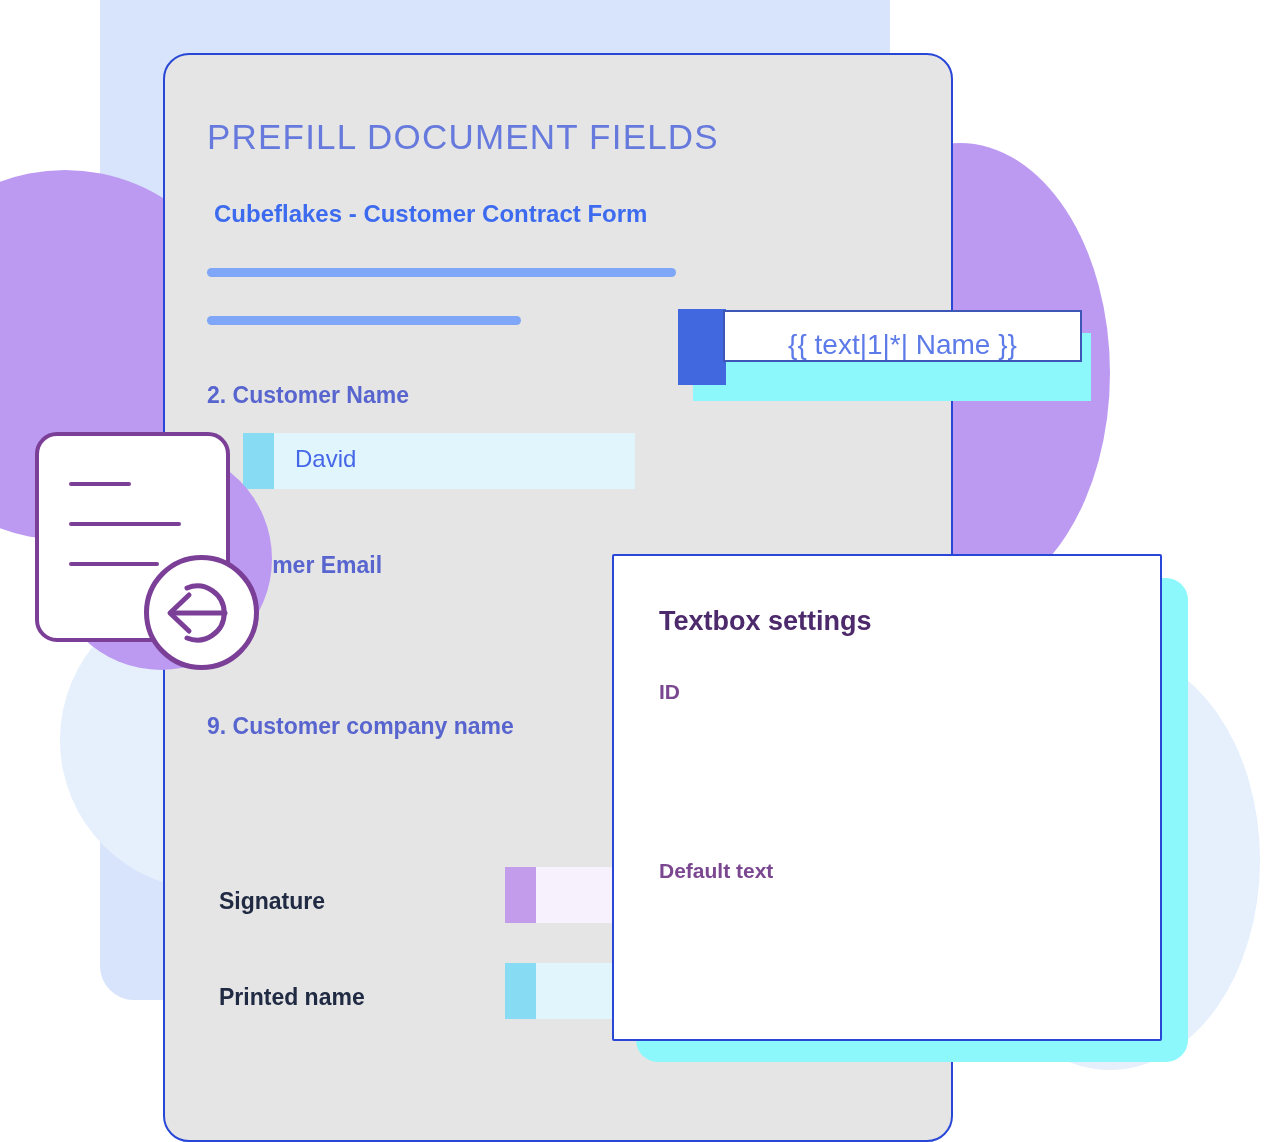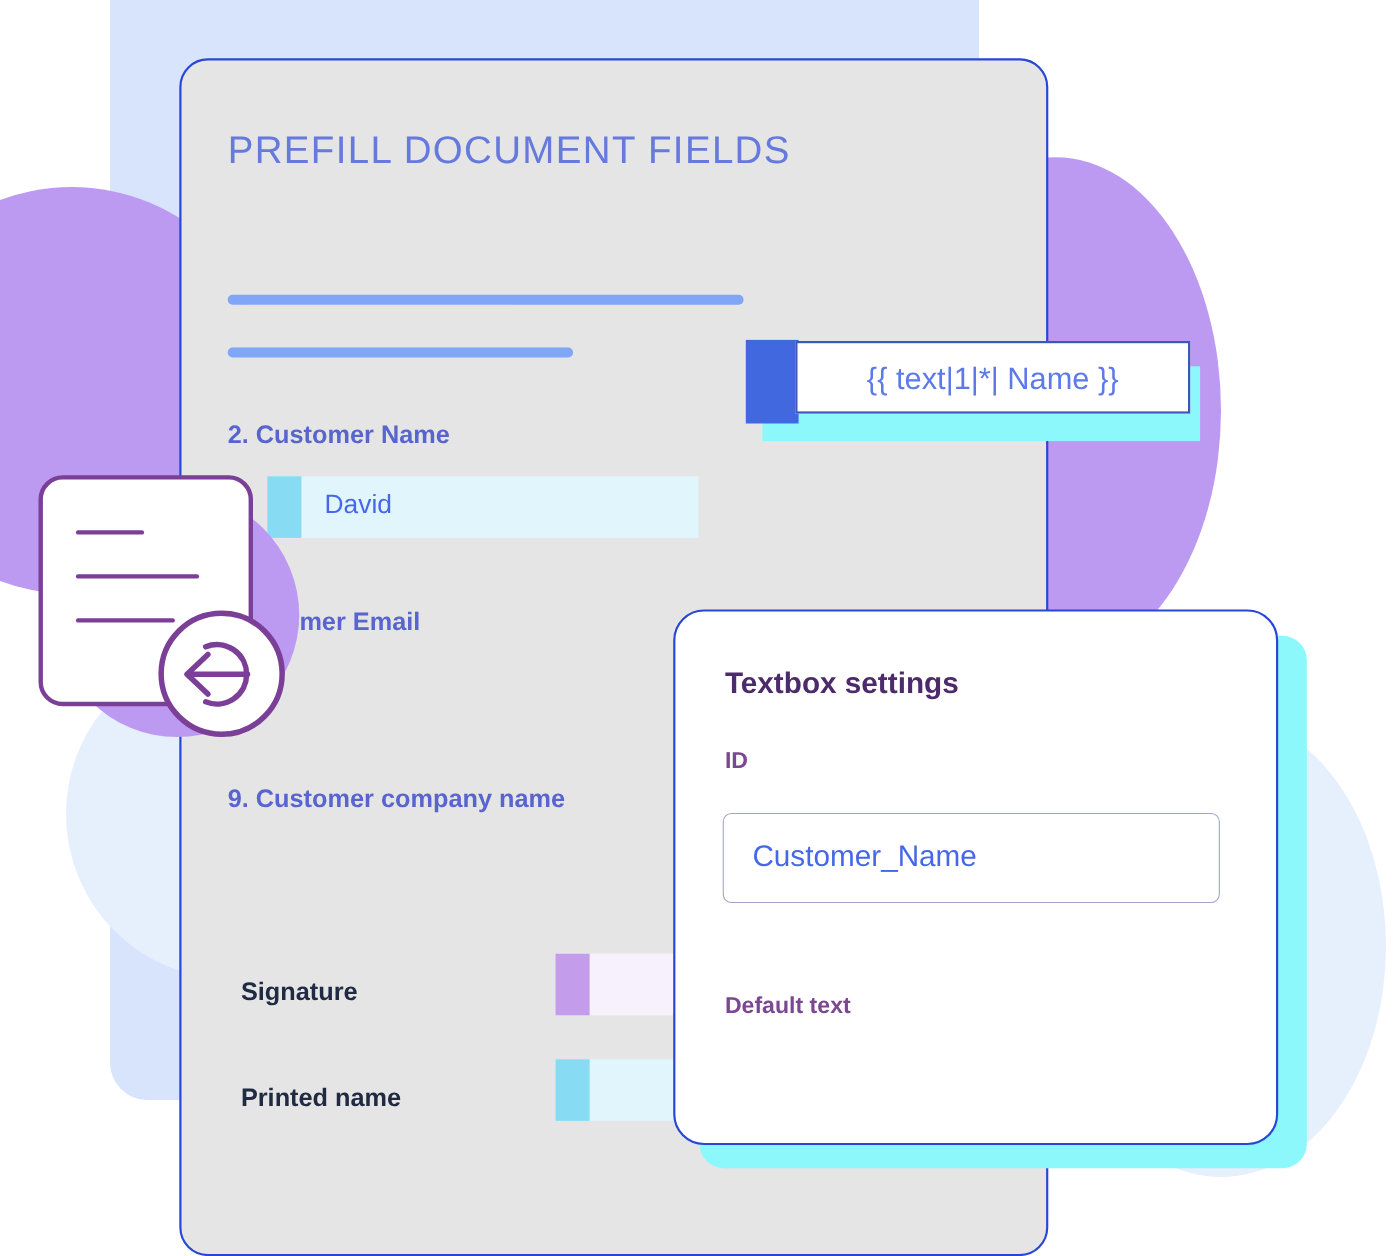--- a/index.html
+++ b/index.html
@@ -179,21 +179,21 @@
     top: 309px;
     width: 48px;
     height: 76px;
     background: #4268e0;
   }
   .token-box {
     position: absolute;
     left: 723px;
     top: 310px;
     width: 359px;
-    height: 66px;
+    height: 52px;
     background: #ffffff;
     border: 2px solid #3d57b8;
     box-sizing: border-box;
   }
   .token-box .token-text {
     position: absolute;
     left: 0;
     right: 0;
     top: 17px;
     text-align: center;
@@ -213,41 +213,41 @@
     border-radius: 22px;
   }
   .settings-panel {
     position: absolute;
     left: 612px;
     top: 554px;
     width: 550px;
     height: 487px;
     background: #ffffff;
     border: 2px solid #2947d6;
-    border-radius: 28px;
+    border-radius: 2px;
     box-sizing: border-box;
   }
   .settings-title {
     position: absolute;
     left: 45px;
     top: 50px;
     font-size: 27px;
     font-weight: bold;
     color: #4c2a6b;
     white-space: nowrap;
   }
   .settings-sublabel {
     position: absolute;
     font-size: 21px;
     font-weight: bold;
     color: #7b4790;
     white-space: nowrap;
   }
   .lbl-id { left: 45px; top: 124px; }
-  .lbl-default { left: 45px; top: 303px; margin-top: 44px; }
+  .lbl-default { left: 45px; top: 303px; }
 
   .settings-input {
     position: absolute;
     left: 43px;
     width: 452px;
     height: 82px;
     border: 1.5px solid #9fa6c9;
     border-radius: 8px;
     background: #ffffff;
     box-sizing: border-box;
@@ -308,20 +308,21 @@
 <div id="stage">
 
   <div class="bg-rounded-blue"></div>
   <div class="bg-circle-purple-left"></div>
   <div class="bg-circle-purple-right"></div>
   <div class="bg-circle-lilac-left"></div>
   <div class="bg-circle-lilac-right"></div>
 
   <div class="doc-card">
     <div class="doc-title">PREFILL DOCUMENT FIELDS</div>
+    <div class="doc-subtitle">Cubeflakes - Customer Contract Form</div>
 
     <div class="rule rule-1"></div>
     <div class="rule rule-2"></div>
 
     <div class="field-label lbl-1">2. Customer Name</div>
     <div class="value-row cyan val-1">
       <div class="fill"></div>
       <div class="accent"></div>
       <div class="txt">David</div>
     </div>
@@ -347,23 +348,20 @@
   <div class="token-block"></div>
   <div class="token-box">
     <div class="token-text">{{  text|1|*|  Name }}</div>
   </div>
 
   <div class="settings-shadow"></div>
   <div class="settings-panel">
     <div class="settings-title">Textbox settings</div>
 
     <div class="settings-sublabel lbl-id">ID</div>
-    <div class="settings-input inp-id">
-      <div class="ival">Customer_Name</div>
-    </div>
 
     <div class="settings-sublabel lbl-default">Default text</div>
   </div>
 
   <div class="icon-circle-purple"></div>
   <div class="icon-doc">
     <div class="line l1"></div>
     <div class="line l2"></div>
     <div class="line l3"></div>
   </div>

